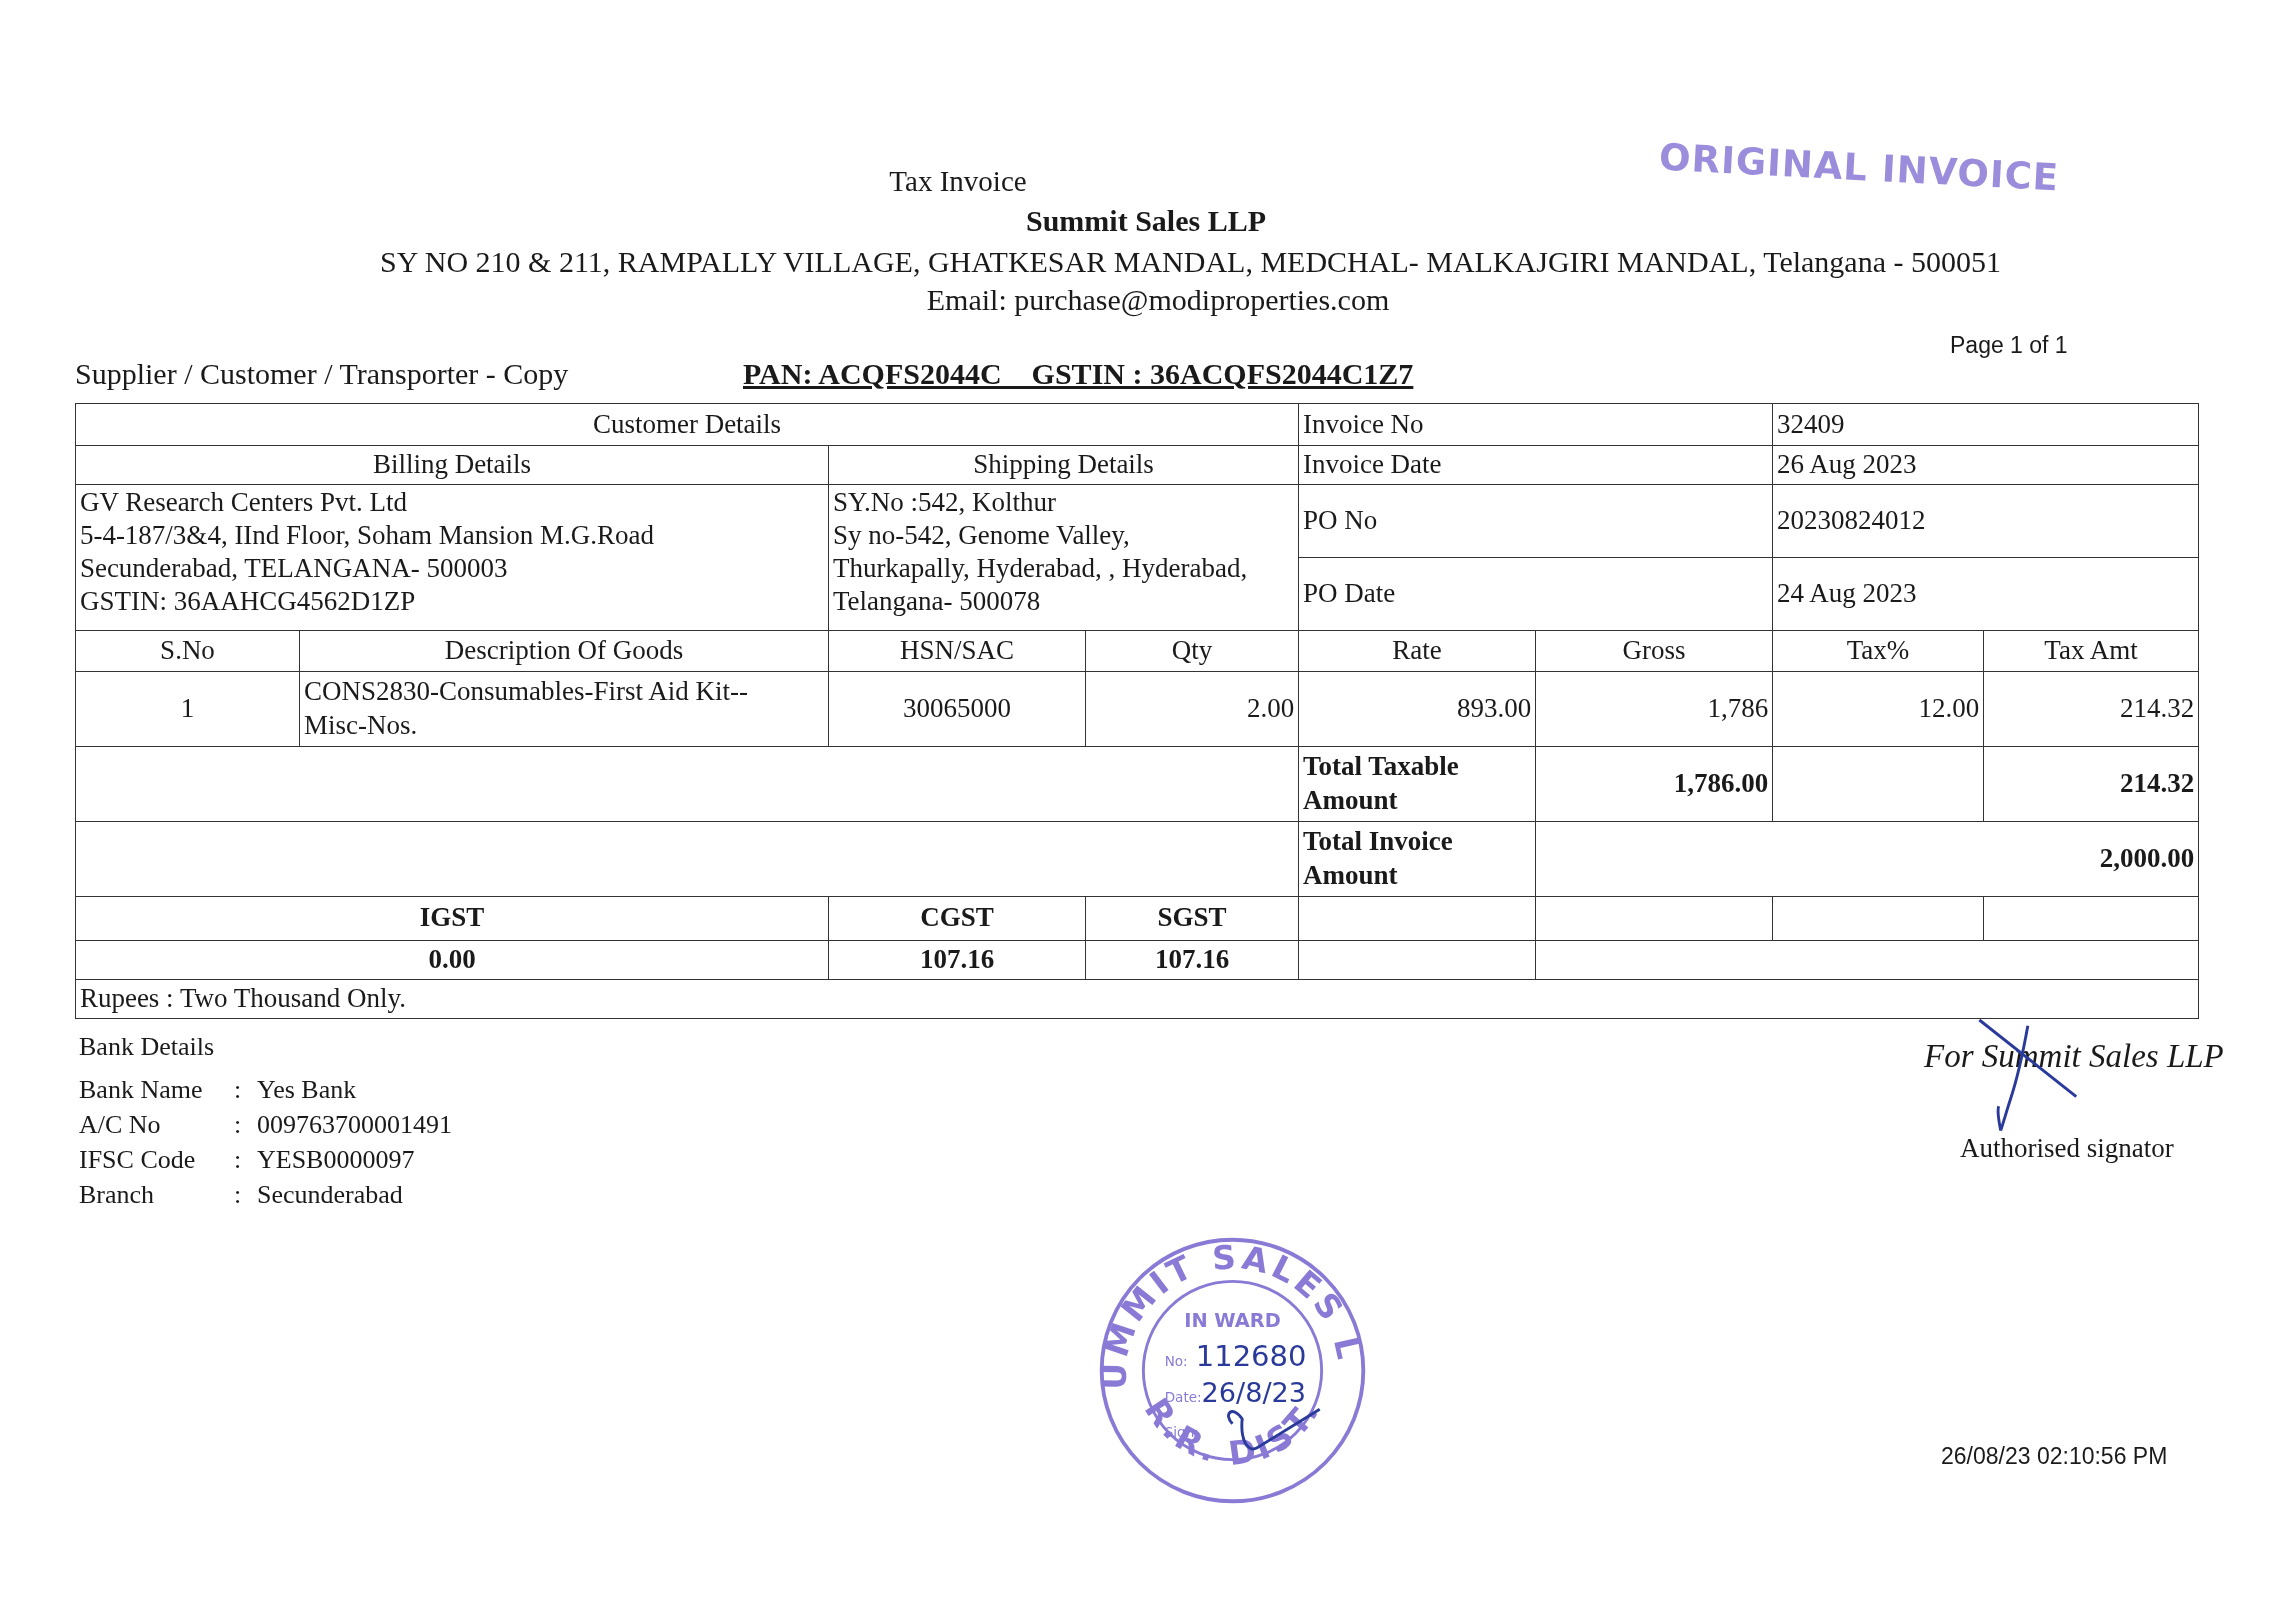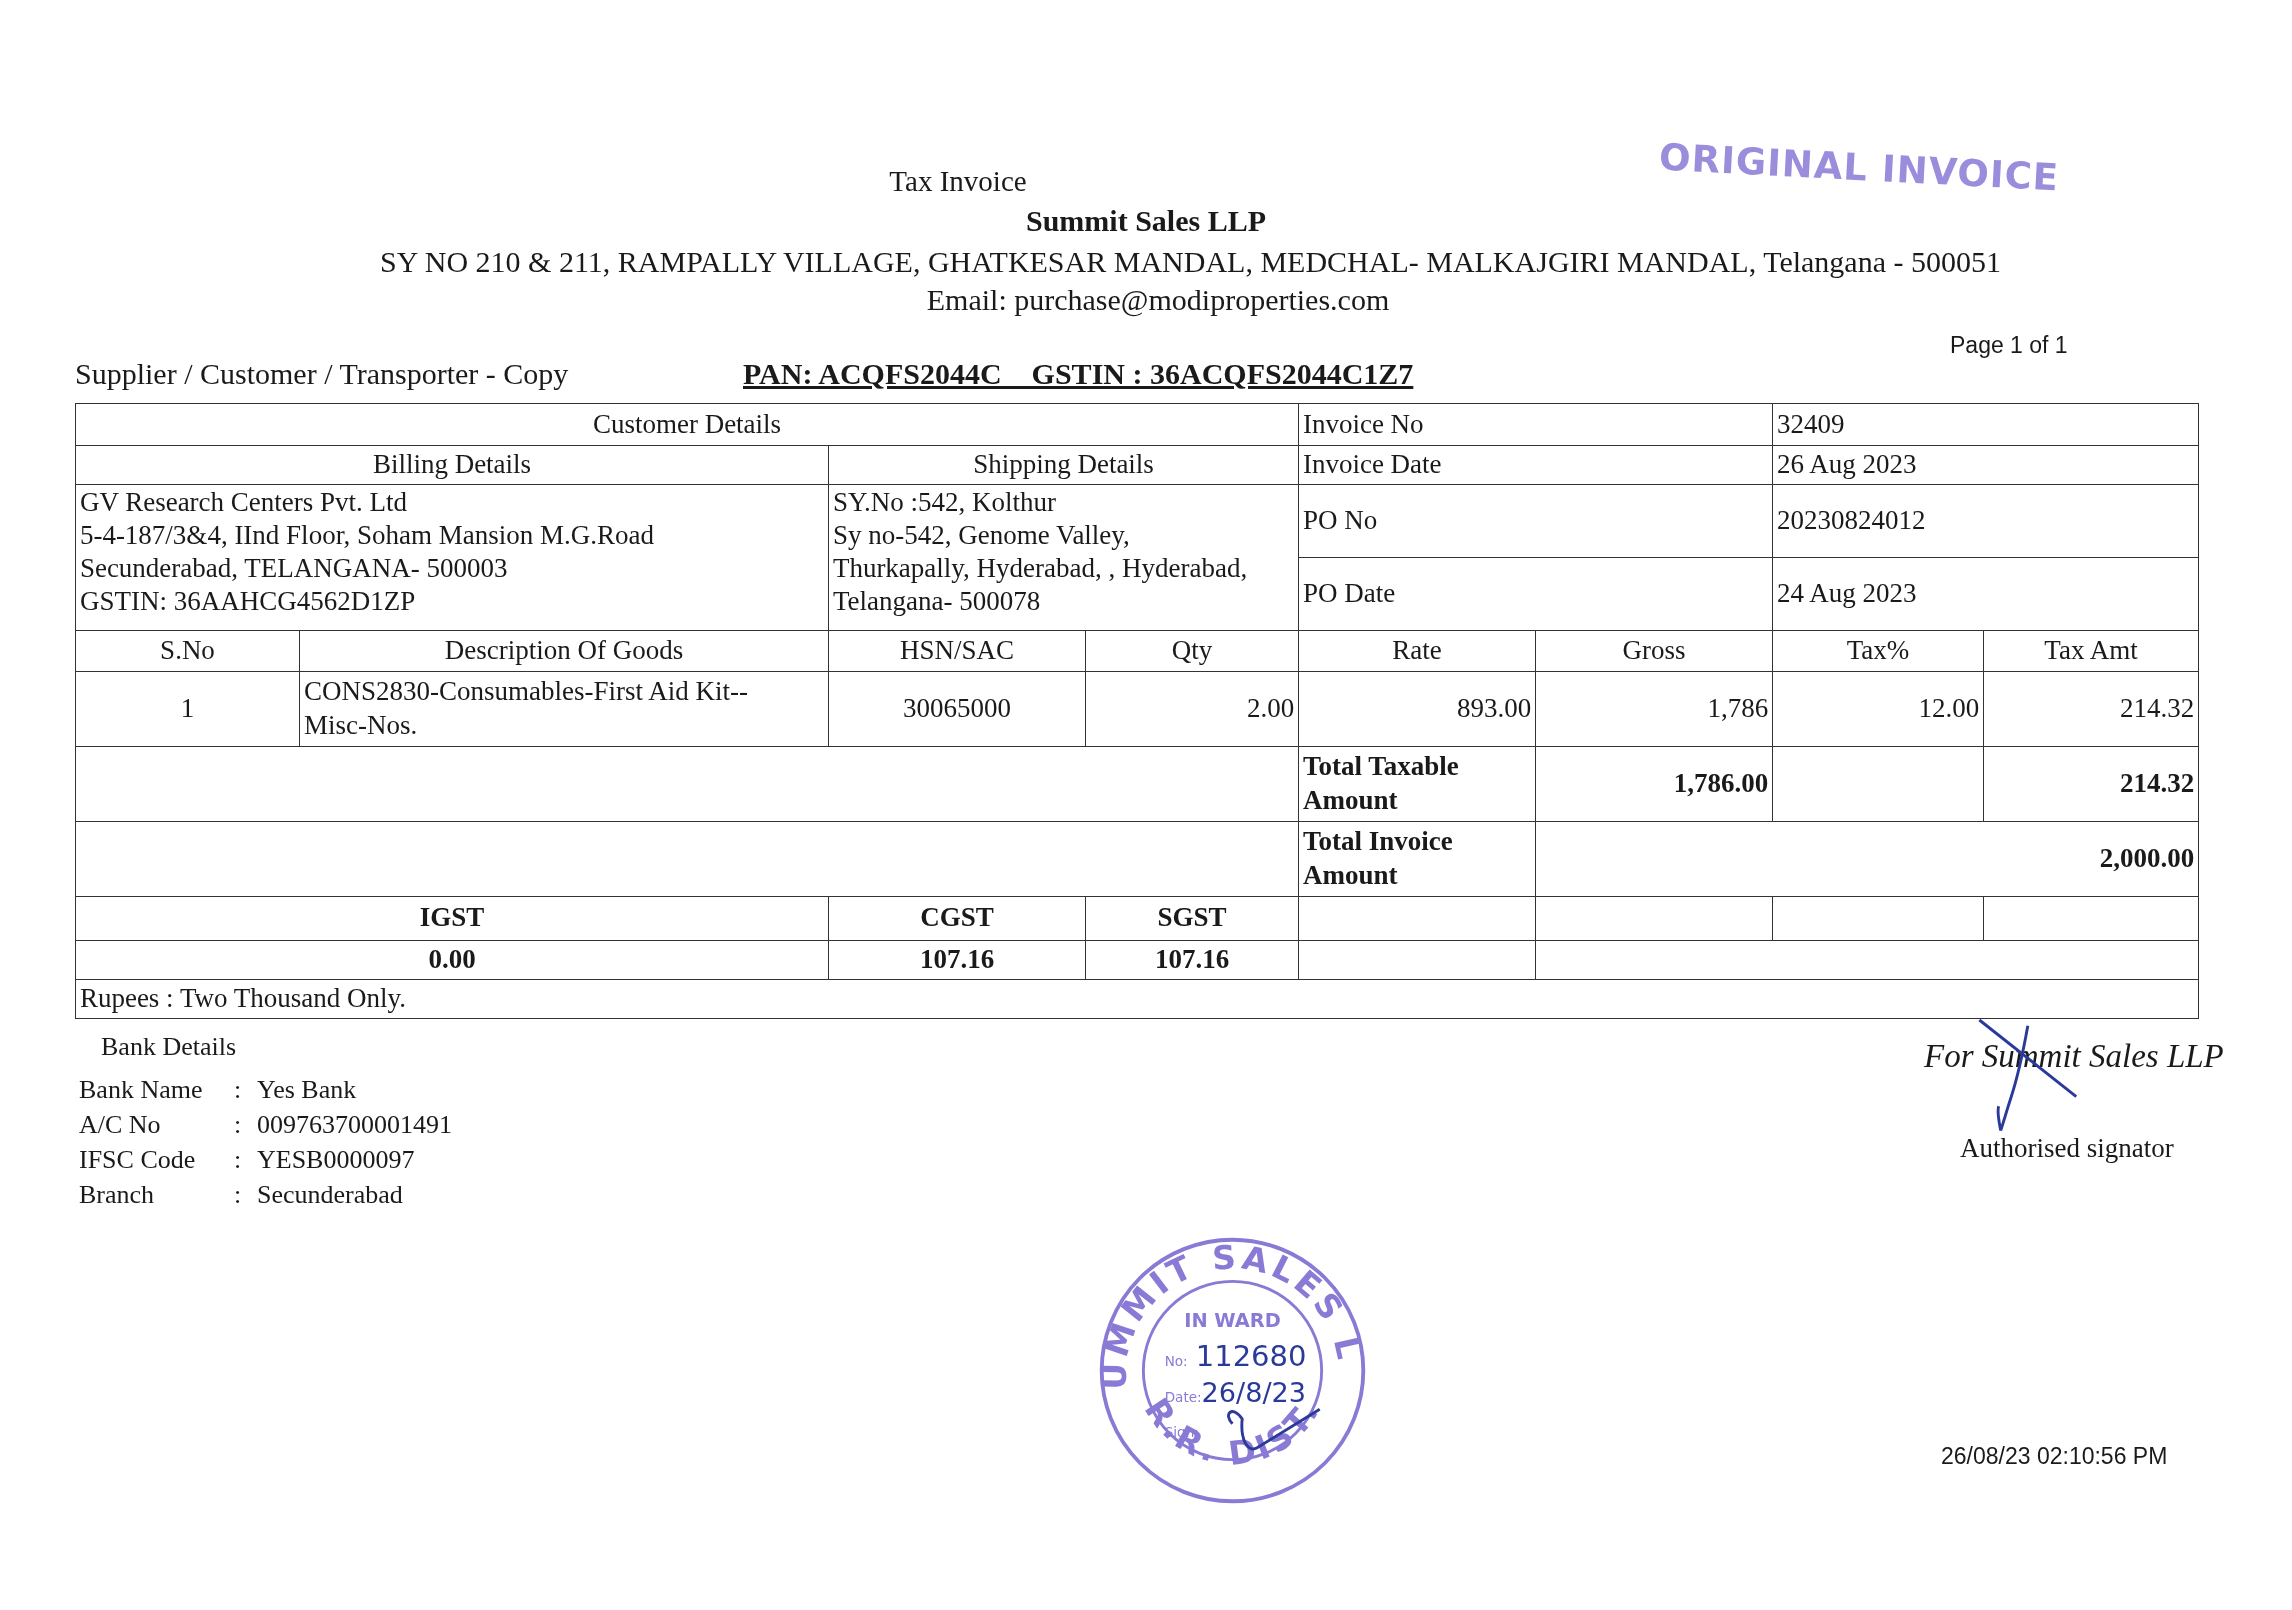--- a/index.html
+++ b/index.html
@@ -152,21 +152,21 @@
     <td></td>
     <td colspan="3"></td>
   </tr>
   <tr style="height:39px">
     <td colspan="8">Rupees : Two Thousand Only.</td>
   </tr>
 </tbody>
   </table>
 
 <div class="abs bank">
-  <div style="margin-bottom:7.8px;margin-left:22px;">Bank Details</div>
+  <div style="margin-bottom:7.8px;">Bank Details</div>
   <div class="row">
     <span class="k">Bank Name</span>
     <span class="s">:</span>
     <span>Yes Bank</span>
   </div>
   <div class="row">
     <span class="k">A/C No</span>
     <span class="s">:</span>
     <span>009763700001491</span>
   </div>

